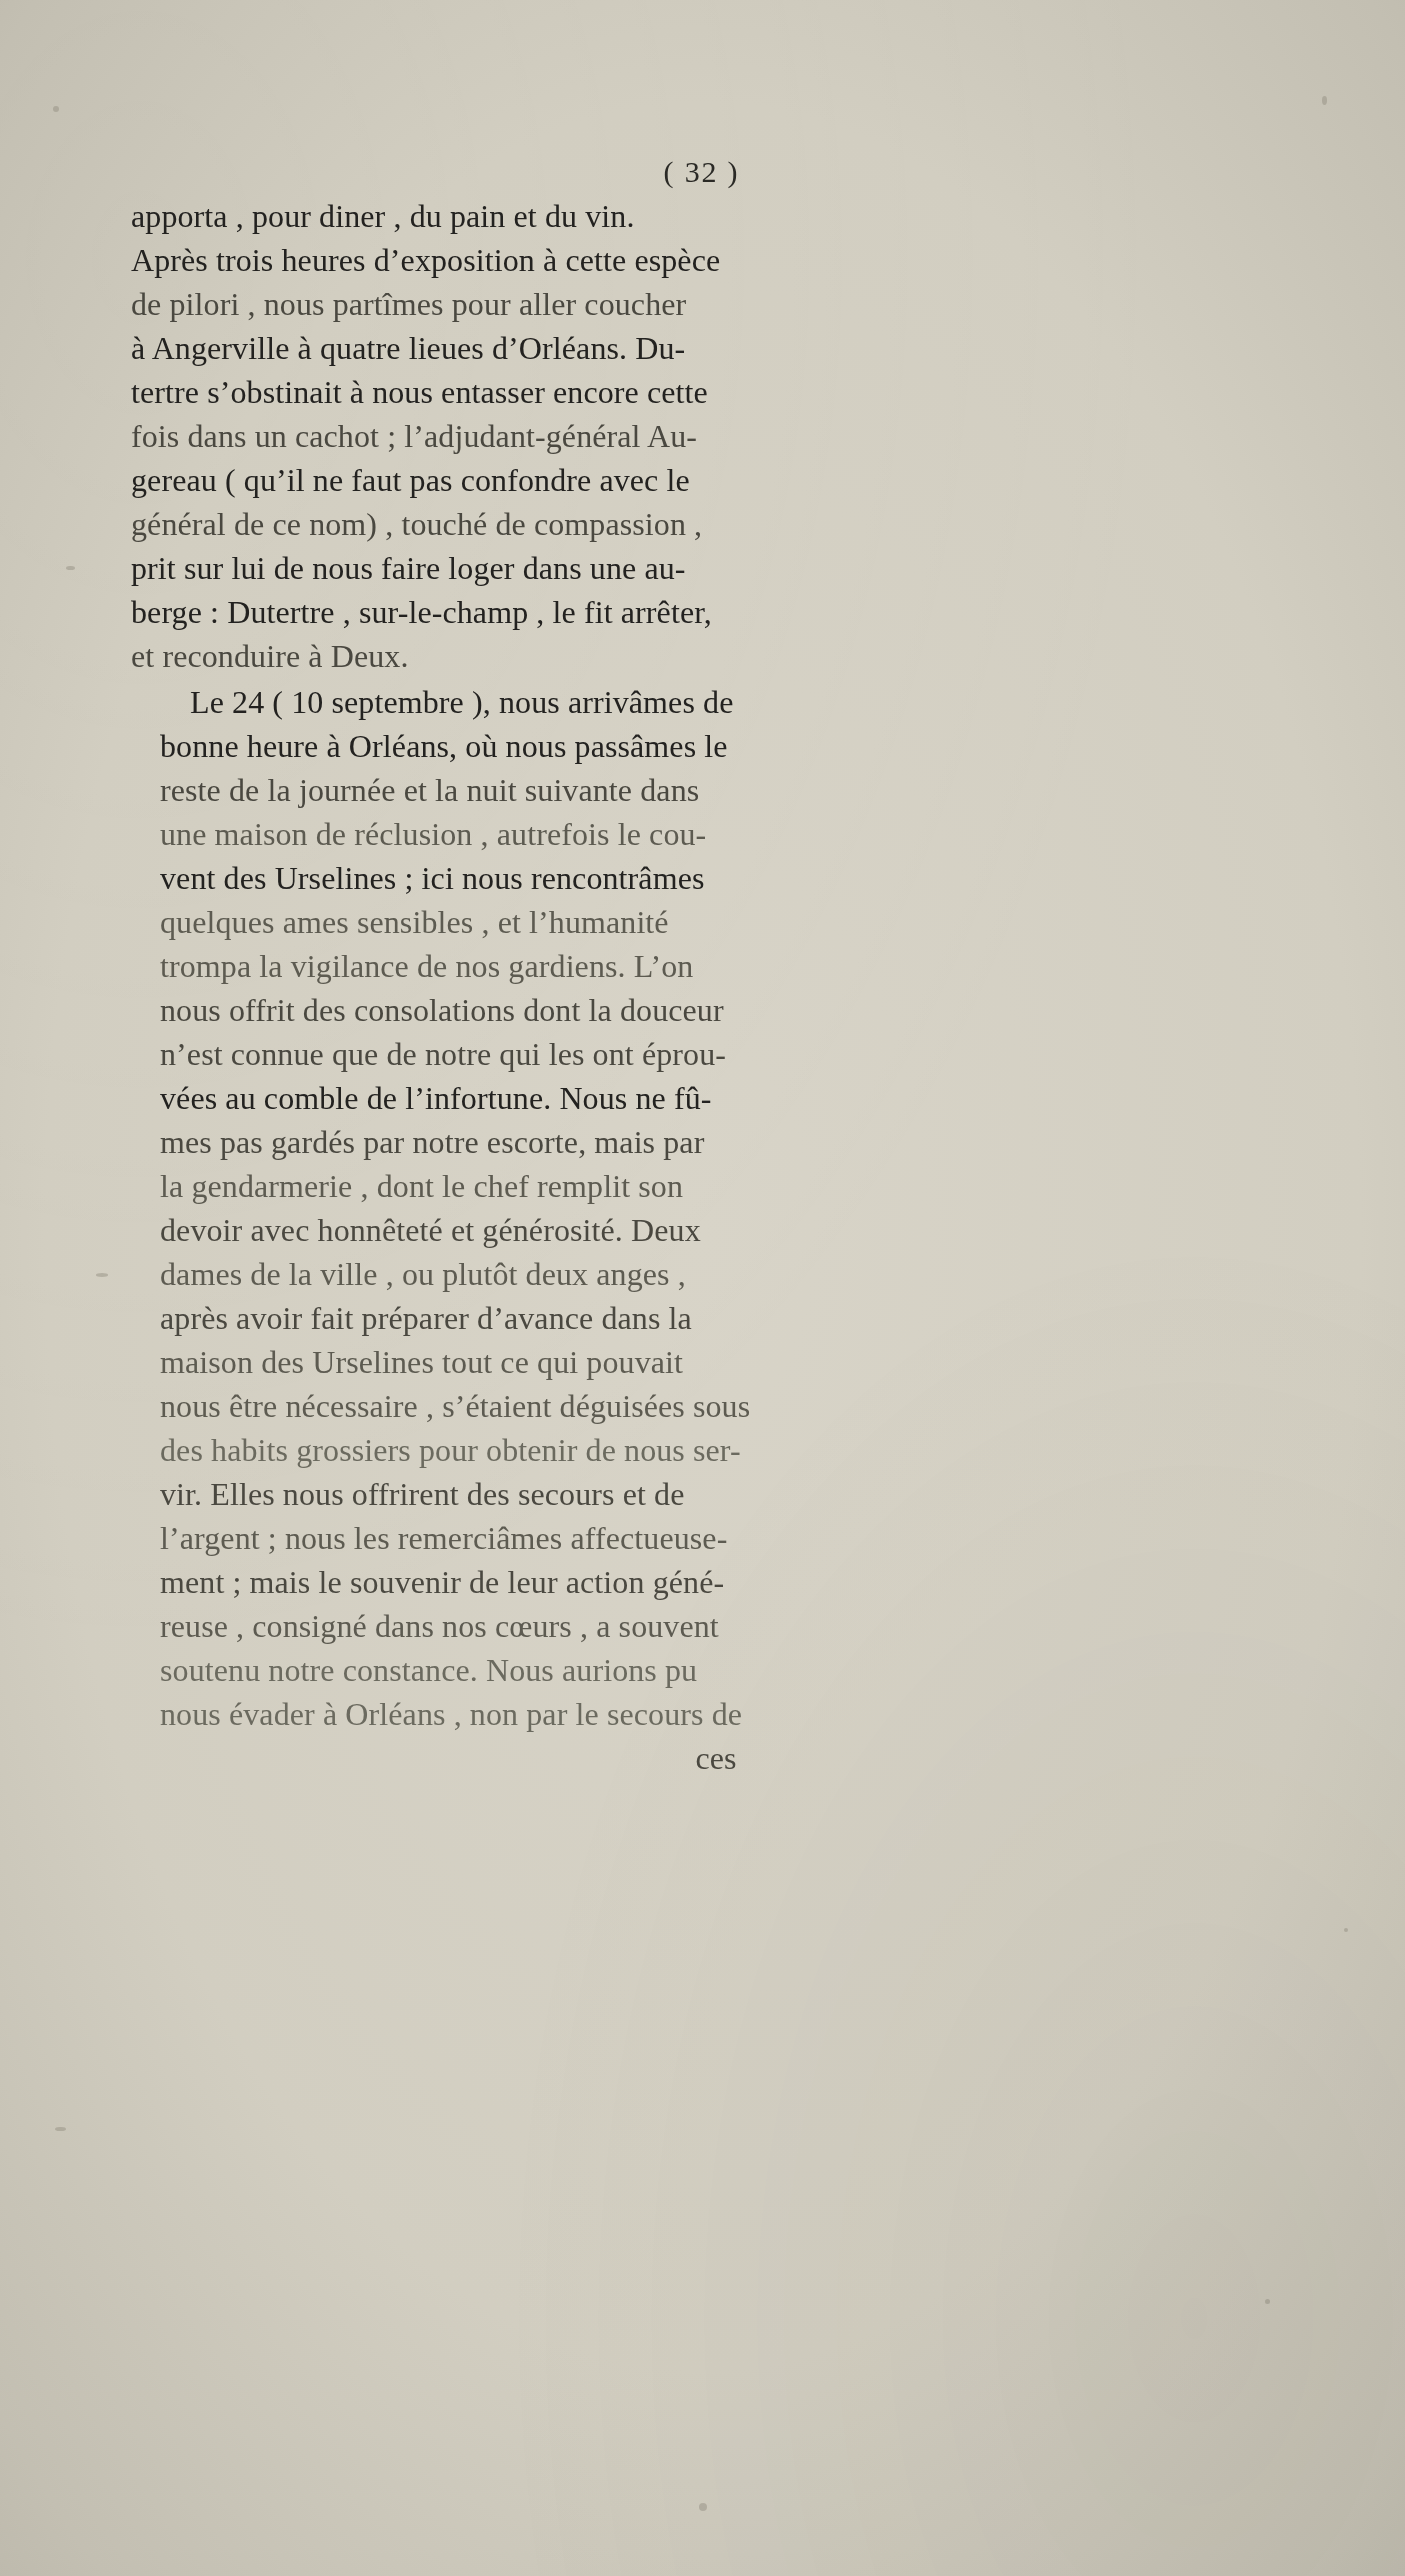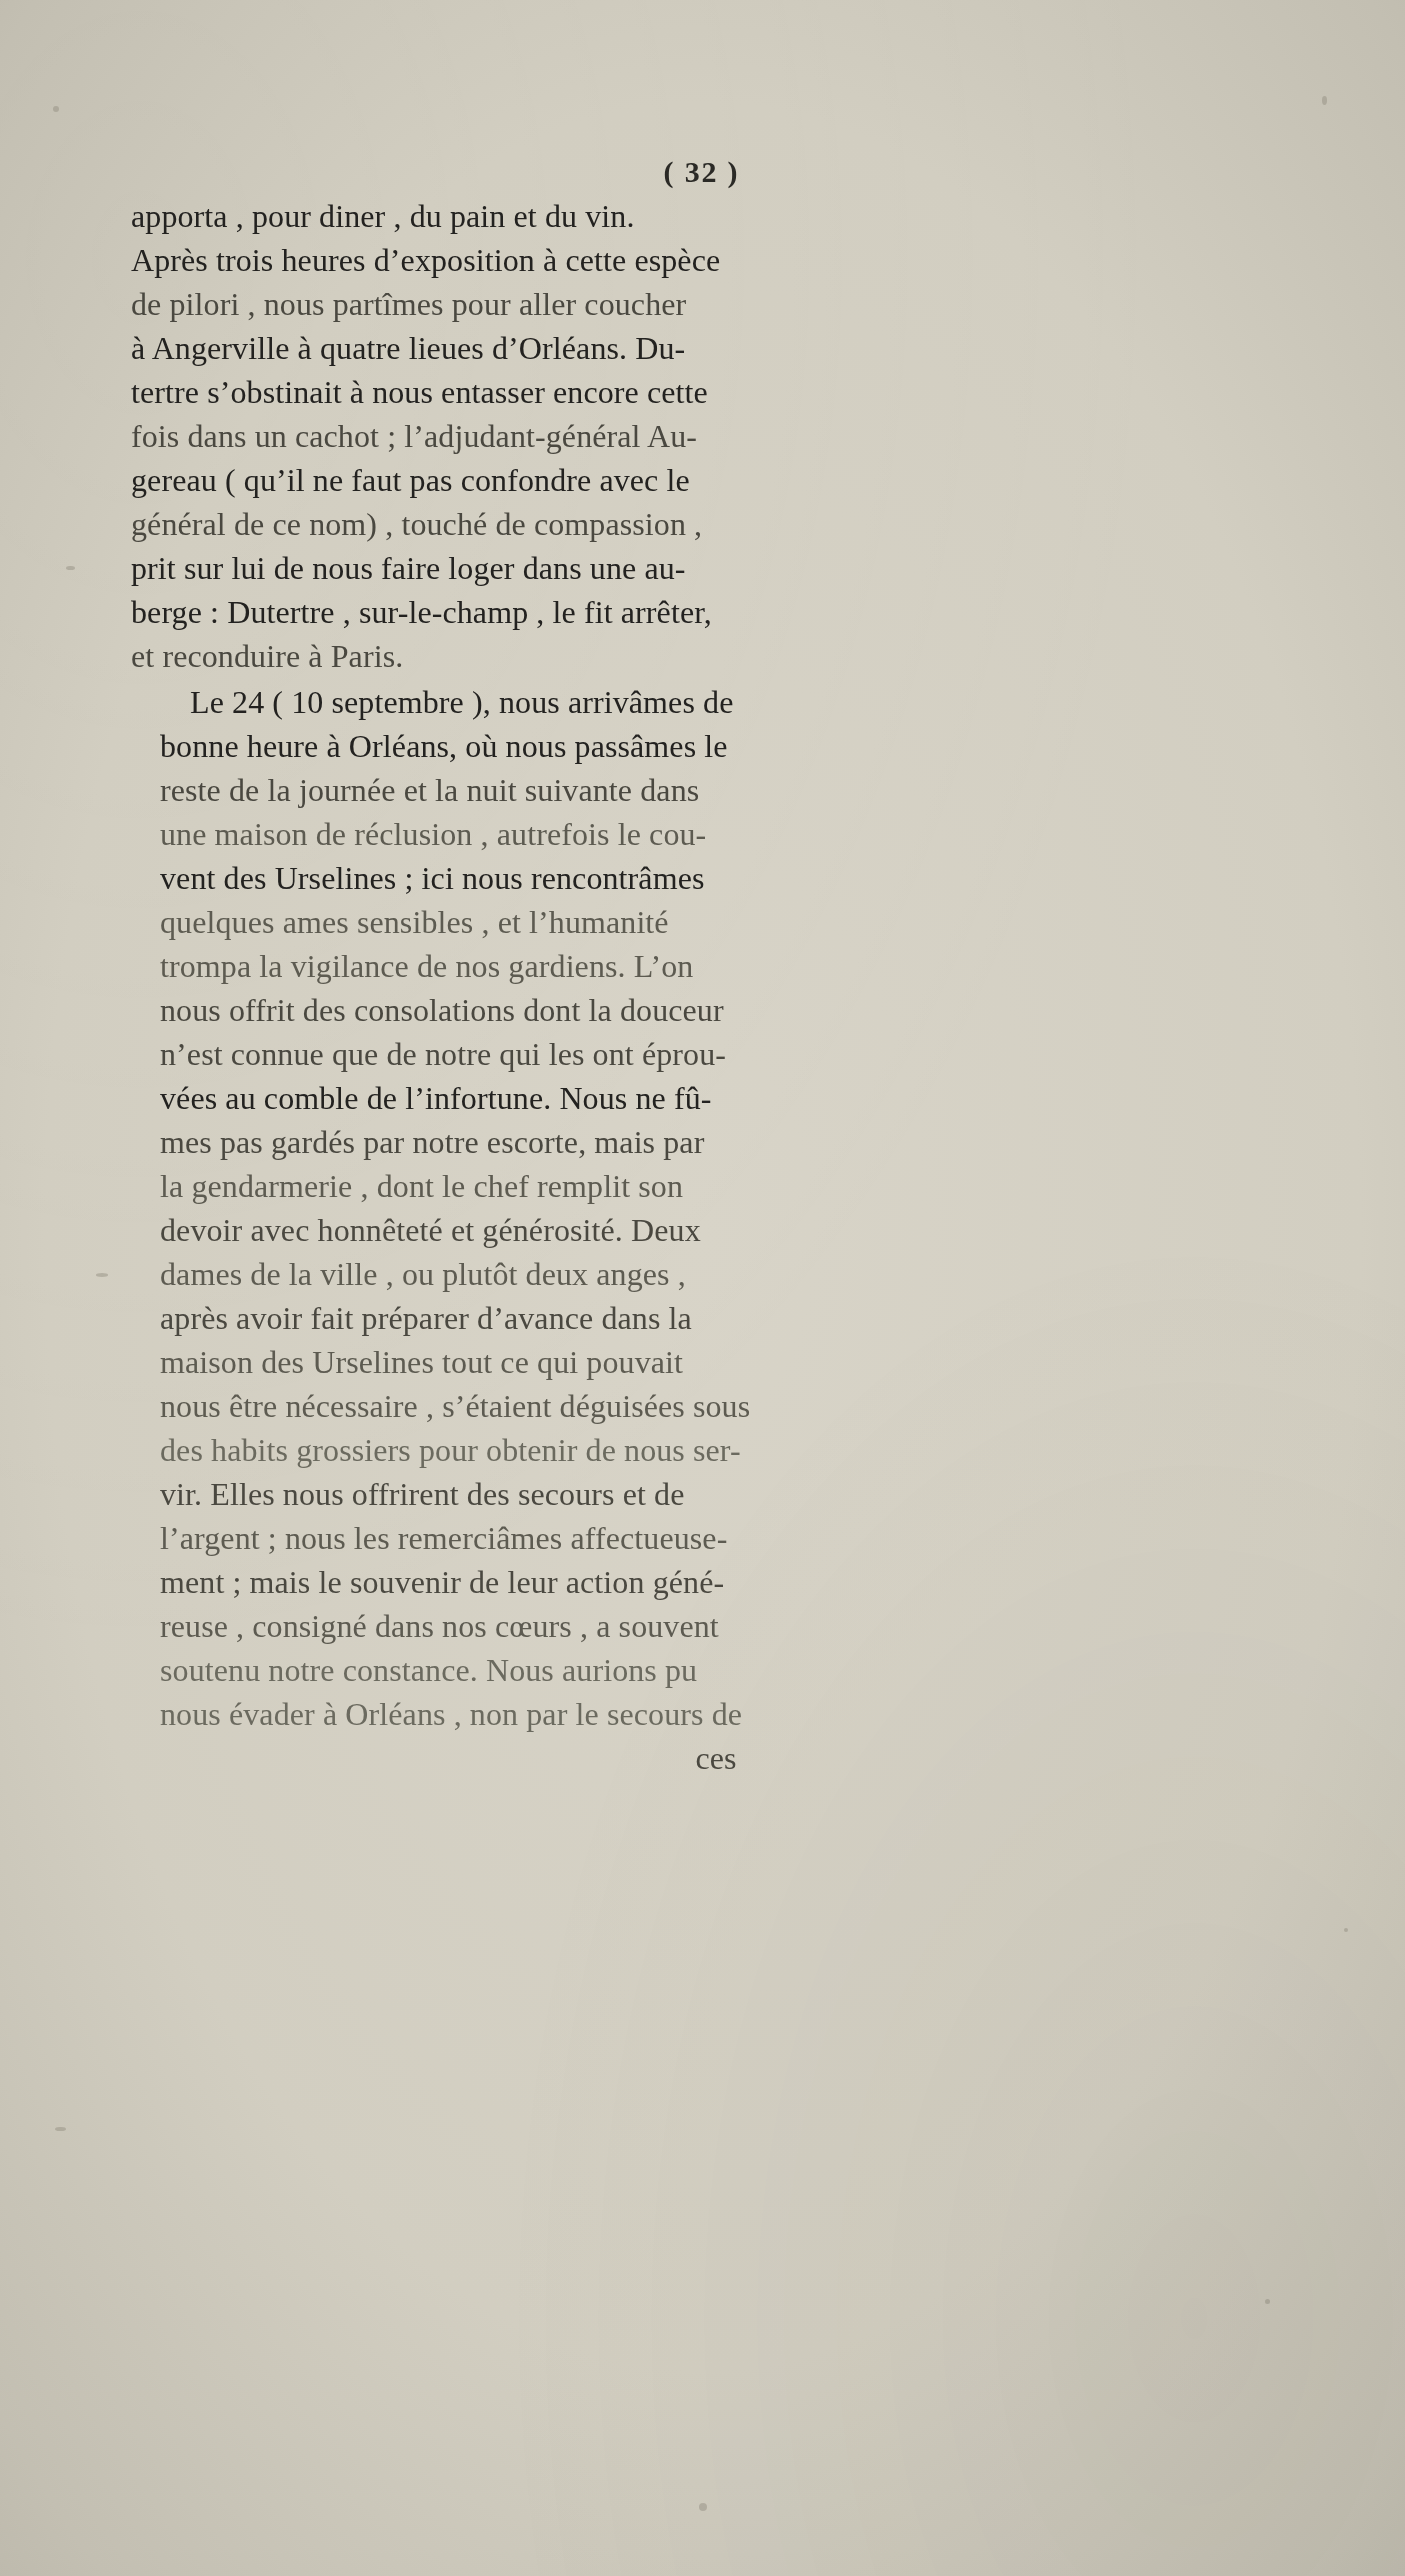--- a/index.html
+++ b/index.html
@@ -38,21 +38,20 @@
     top: 155px;
     width: 1141px;
   }
   .page-number {
     text-align: center;
     font-size: 30px;
     letter-spacing: 1.8px;
     color: #2b2a26;
     margin: 0 0 5.3px 0;
     font-family: "Liberation Serif", serif;
-    font-weight: bold;
   }
   .para {
     margin: 0;
     color: #2b2a26;
     font-size: 32px;
     line-height: 44px;
     text-align: justify;
     letter-spacing: 0.1px;
     font-family: "Liberation Serif", serif;
   }
@@ -98,21 +97,21 @@
       <span class="line ink-dark">apporta , pour diner , du pain et du vin.</span>
       <span class="line ink-dark">Après trois heures d’exposition à cette espèce</span>
       <span class="line ink-light">de pilori , nous partîmes pour aller coucher</span>
       <span class="line ink-dark">à Angerville à quatre lieues d’Orléans. Du-</span>
       <span class="line ink-dark">tertre s’obstinait à nous entasser encore cette</span>
       <span class="line ink-light">fois dans un cachot ; l’adjudant-général Au-</span>
       <span class="line ink-dark">gereau ( qu’il ne faut pas confondre avec le</span>
       <span class="line ink-light">général de ce nom) , touché de compassion ,</span>
       <span class="line ink-dark">prit sur lui de nous faire loger dans une au-</span>
       <span class="line ink-dark">berge : Dutertre , sur-le-champ , le fit arrêter,</span>
-      <span class="line ink-light">et reconduire à Paris.</span>
+      <span class="line ink-light">et reconduire à Deux.</span>
     </p>
 
     <p class="para p2">
       <span class="line ink-dark"><span class="indent"></span><span>Le 24 ( 10 septembre ), nous arrivâmes de</span></span>
       <span class="line ink-dark">bonne heure à Orléans, où nous passâmes le</span>
       <span class="line ink-light">reste de la journée et la nuit suivante dans</span>
       <span class="line ink-lighter">une maison de réclusion , autrefois le cou-</span>
       <span class="line ink-dark">vent des Urselines ; ici nous rencontrâmes</span>
       <span class="line ink-lighter">quelques ames sensibles , et l’humanité</span>
       <span class="line ink-lighter">trompa la vigilance de nos gardiens. L’on</span>

